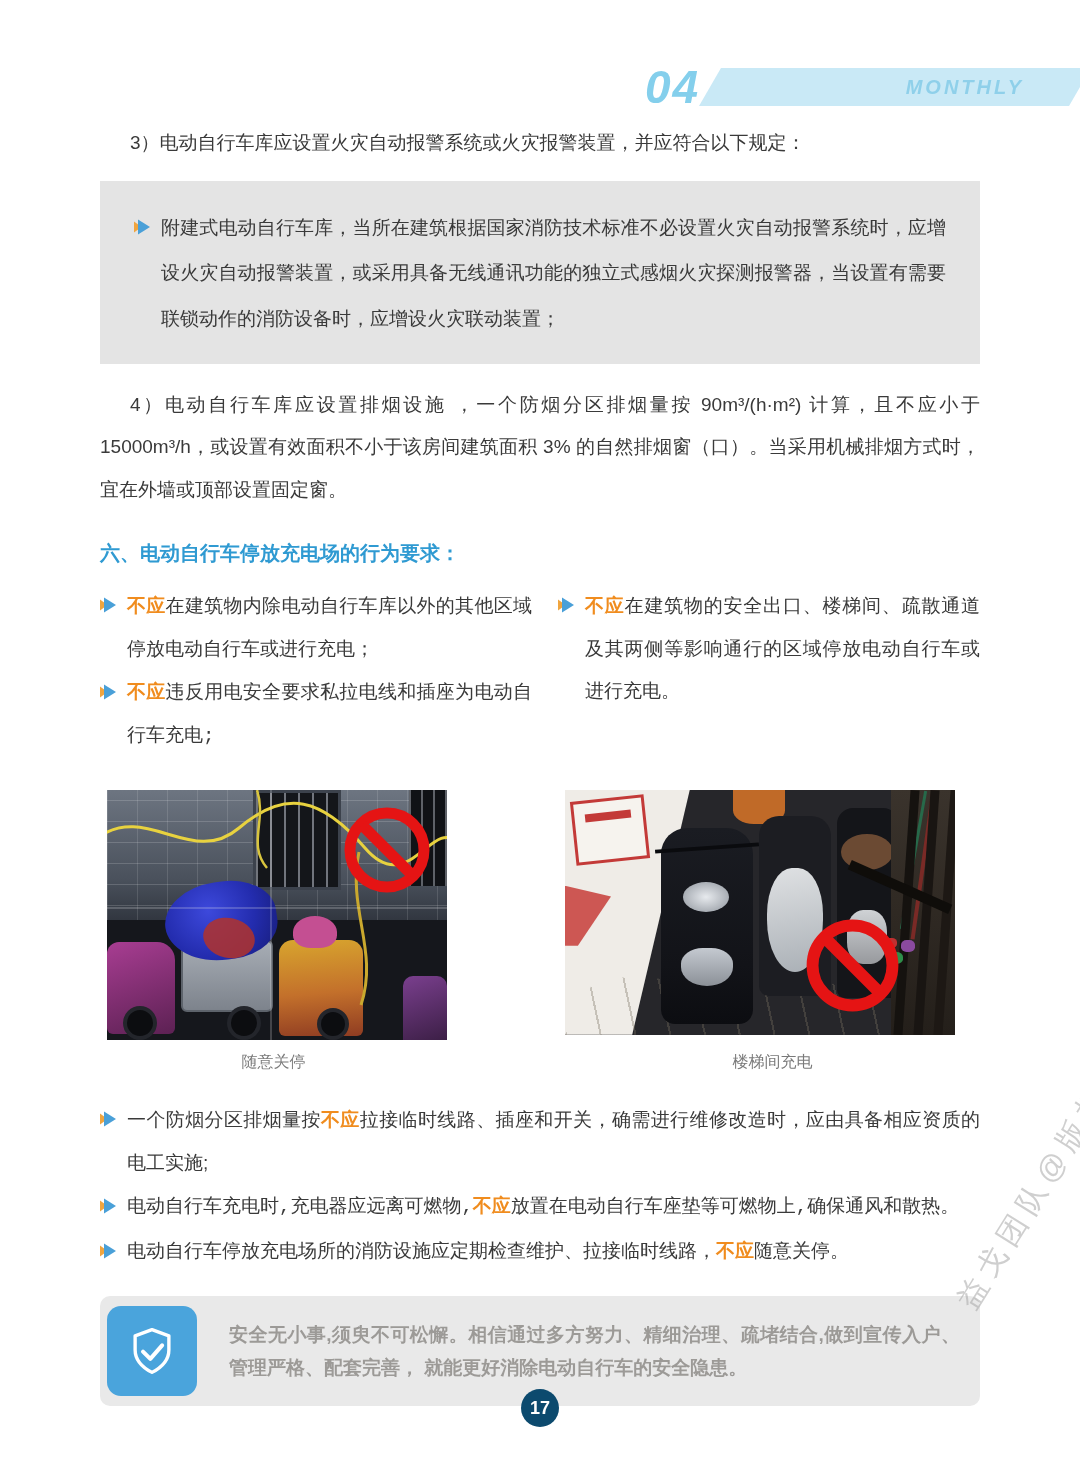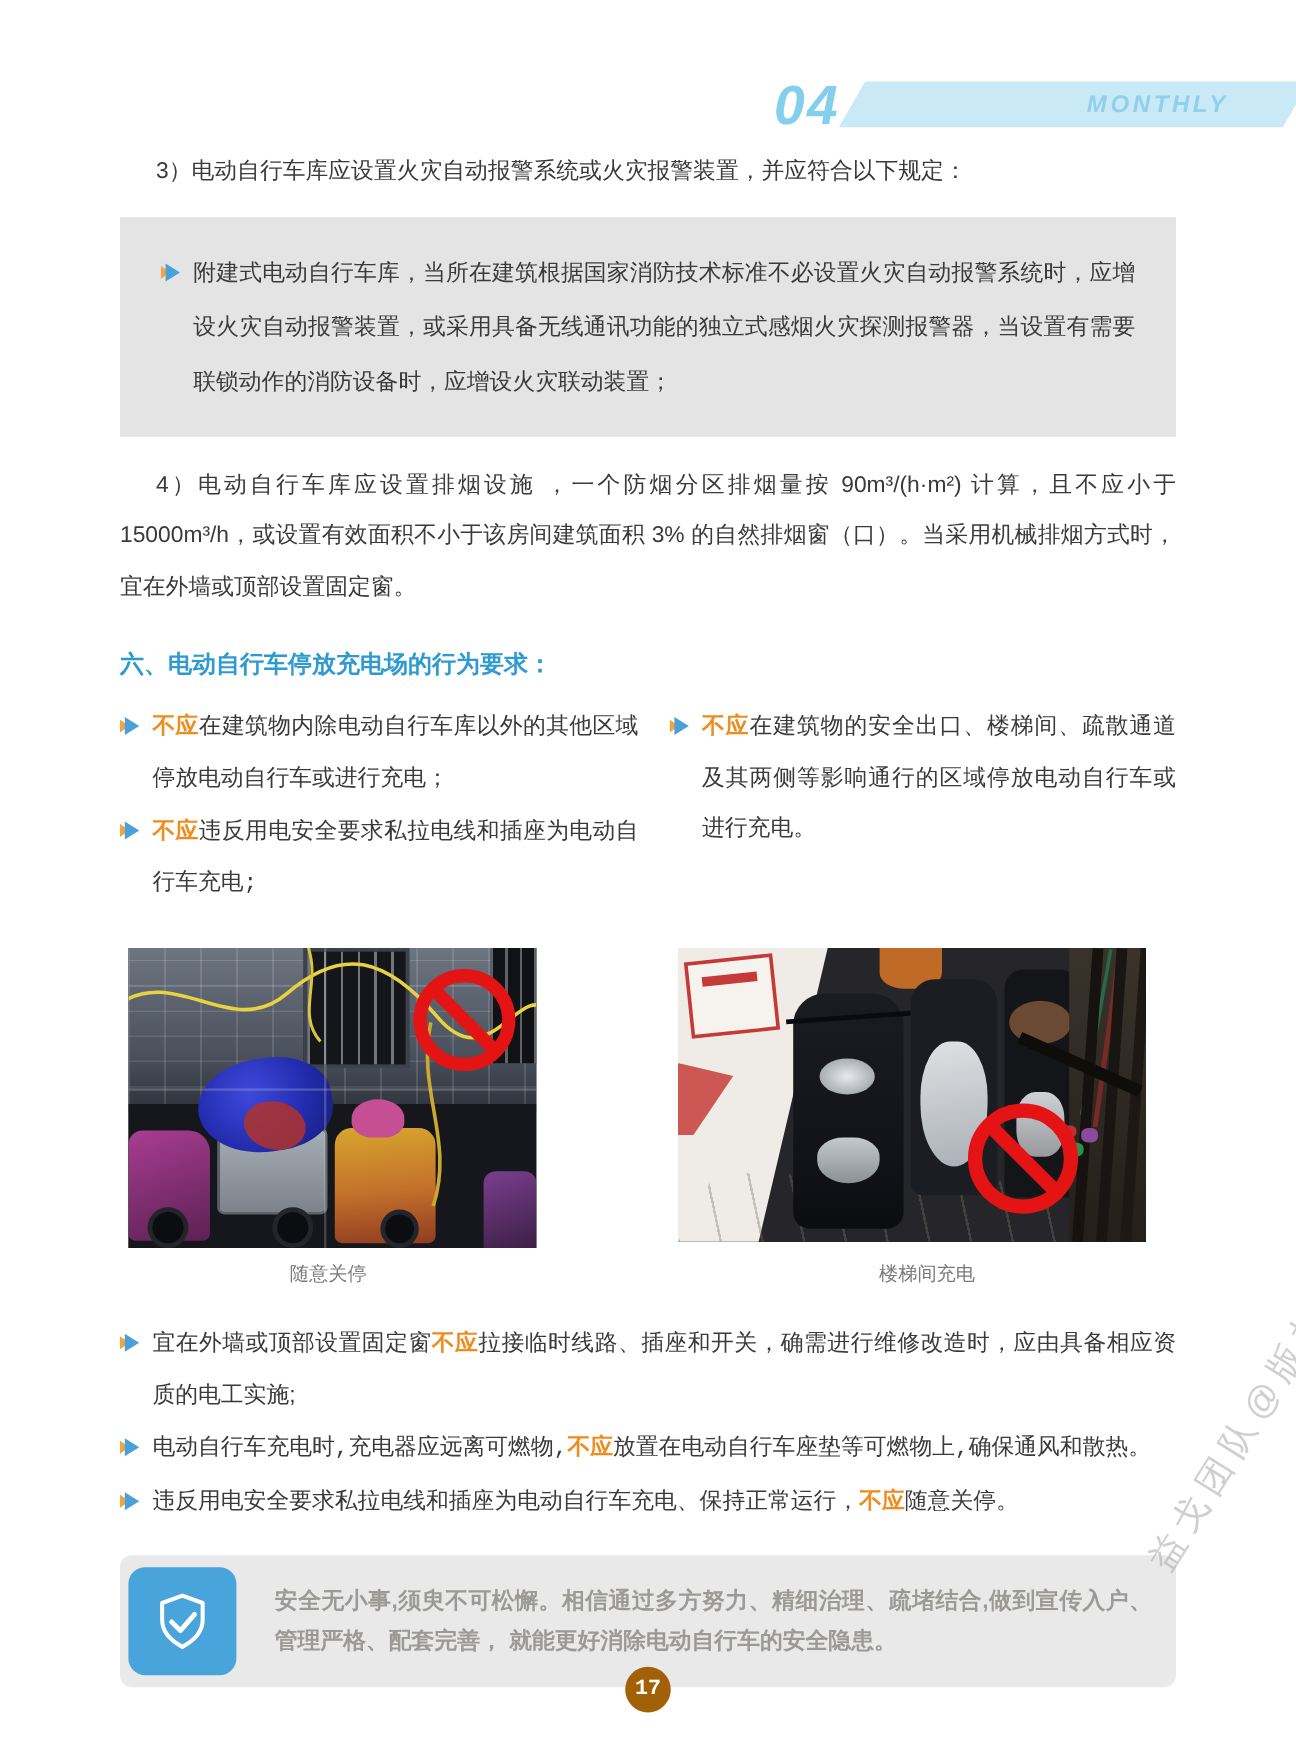--- a/index.html
+++ b/index.html
@@ -141,22 +141,22 @@
   .note-icon { flex:0 0 auto; width:90px; height:90px; margin:0 0 0 7px; background:#4aa4dc;
                border-radius:14px; display:flex; align-items:center; justify-content:center; }
   .note-text { flex:1; padding:0 20px 0 32px; font-size:19px; line-height:1.75;
                font-weight:bold; color:#9c9a97; text-align:justify; }
 
   
   .watermark { position:absolute; left:948px; top:1295px; transform:rotate(-58deg);
                transform-origin:left top; white-space:nowrap; font-size:30px; letter-spacing:7px;
                color:#a9a9a9; opacity:.55; }
   .page-dot { position:absolute; left:521px; top:1389px; width:38px; height:38px; border-radius:50%;
-              background:#a16207; color:#ffffff; font-size:18px; font-weight:bold;
-              display:flex; align-items:center; justify-content:center;font-family:Liberation Mono, monospace; }
+              background:#0c4a6e; color:#ffffff; font-size:18px; font-weight:bold;
+              display:flex; align-items:center; justify-content:center; }
 </style>
 </head>
 <body>
 
 <div class="page">
 
   <div class="banner">
     <div class="num04">04</div>
     <div class="strip">
       <div class="m-strip">
@@ -289,39 +289,39 @@
     </div>
 
     <div class="bottom-rules">
       <div class="li">
         <span class="arrow">
           <svg width="17" height="16" viewBox="0 0 17 16">
               <polygon points="0,2.5 7.5,8 0,13.5" fill="#f0a53f"></polygon>
               <polygon points="4,0.5 16,8 4,15.5" fill="#4aa0d8"></polygon>
             </svg>
         </span>
-        <p class="li-text"><span>宜在外墙或顶部设置固定窗</span><span class="em">不应</span><span>拉接临时线路、插座和开关，确需进行维修改造时，应由具备相应资质的电工实施;</span></p>
+        <p class="li-text"><span>一个防烟分区排烟量按</span><span class="em">不应</span><span>拉接临时线路、插座和开关，确需进行维修改造时，应由具备相应资质的电工实施;</span></p>
       </div>
       <div class="li">
         <span class="arrow">
           <svg width="17" height="16" viewBox="0 0 17 16">
               <polygon points="0,2.5 7.5,8 0,13.5" fill="#f0a53f"></polygon>
               <polygon points="4,0.5 16,8 4,15.5" fill="#4aa0d8"></polygon>
             </svg>
         </span>
         <p class="li-text"><span>电动自行车充电时,充电器应远离可燃物,</span><span class="em">不应</span><span>放置在电动自行车座垫等可燃物上,确保通风和散热。</span></p>
       </div>
       <div class="li">
         <span class="arrow">
           <svg width="17" height="16" viewBox="0 0 17 16">
               <polygon points="0,2.5 7.5,8 0,13.5" fill="#f0a53f"></polygon>
               <polygon points="4,0.5 16,8 4,15.5" fill="#4aa0d8"></polygon>
             </svg>
         </span>
-        <p class="li-text"><span>违反用电安全要求私拉电线和插座为电动自行车充电、保持正常运行，</span><span class="em">不应</span><span>随意关停。</span></p>
+        <p class="li-text"><span>电动自行车停放充电场所的消防设施应定期检查维护、拉接临时线路，</span><span class="em">不应</span><span>随意关停。</span></p>
       </div>
     </div>
 
     <div class="note">
       <div class="note-icon">
         <svg width="54" height="54" viewBox="0 0 48 48">
           <path d="M24 5l15 5.5v12.5c0 9.5-6.5 15.5-15 20-8.5-4.5-15-10.5-15-20V10.5z" fill="none" stroke="#ffffff" stroke-width="3" stroke-linejoin="round"></path>
           <path d="M16 24.5l6.5 6.5 10.5-12" fill="none" stroke="#ffffff" stroke-width="3.6" stroke-linecap="round" stroke-linejoin="round"></path>
         </svg>
       </div>

